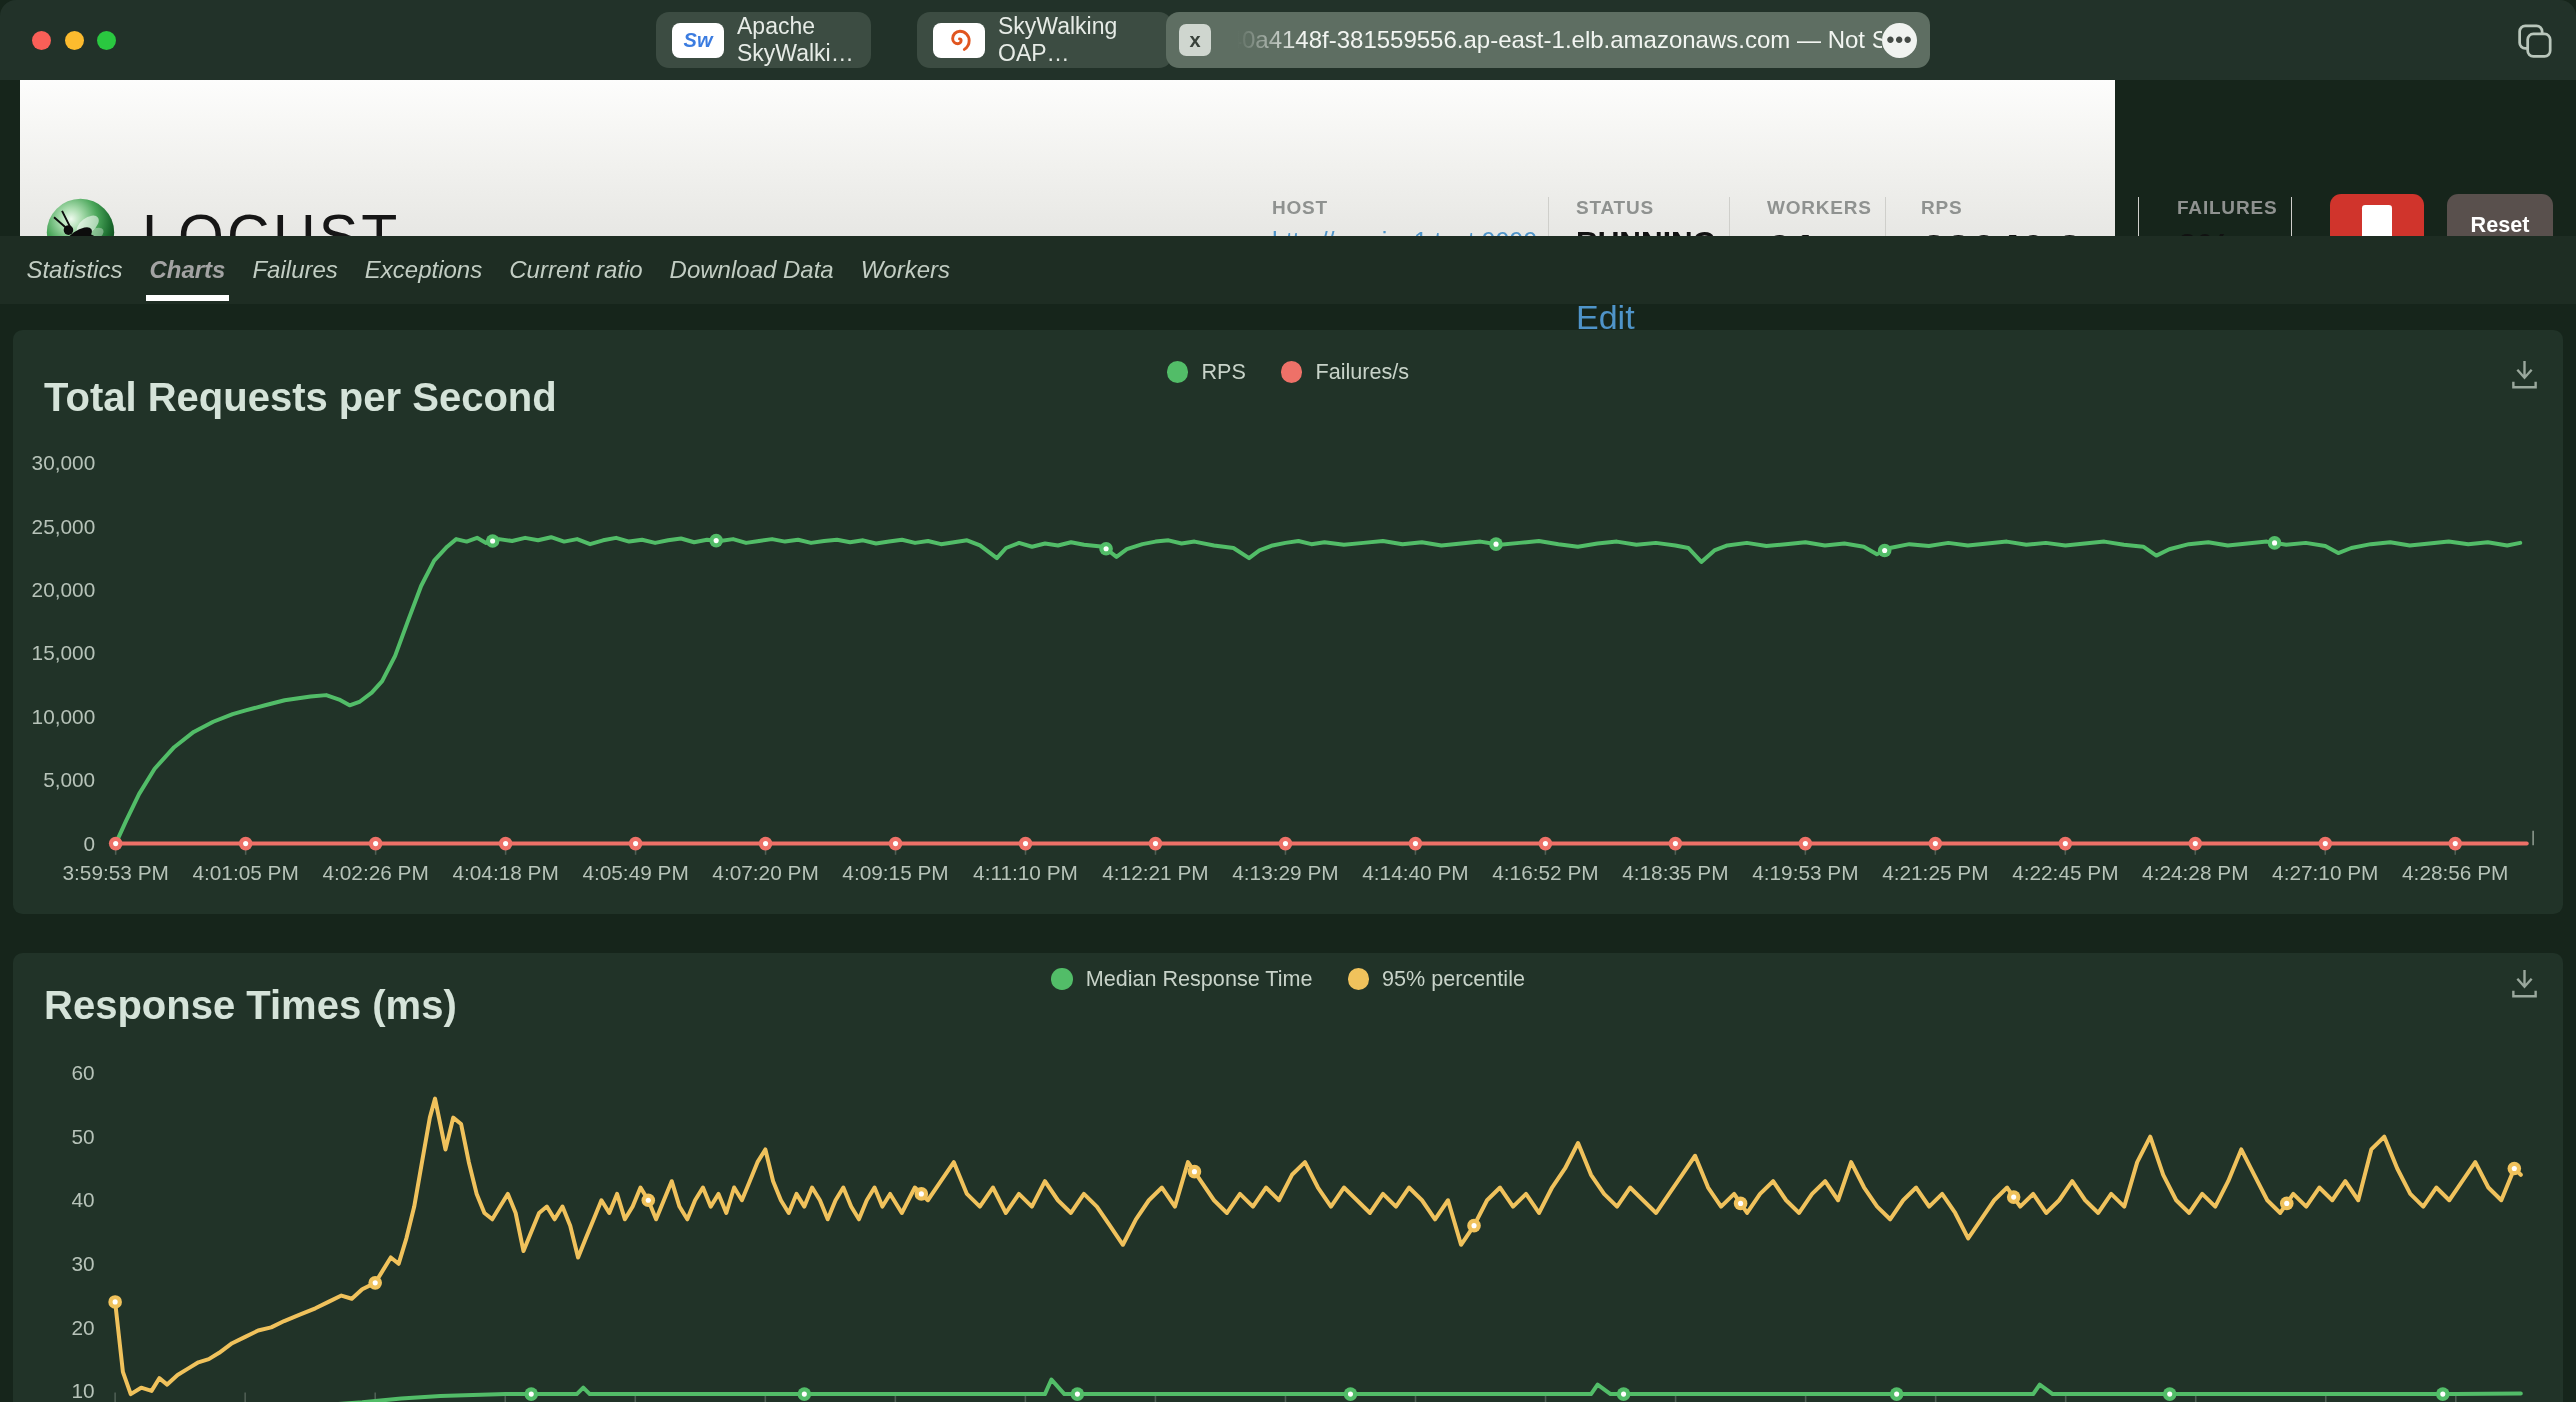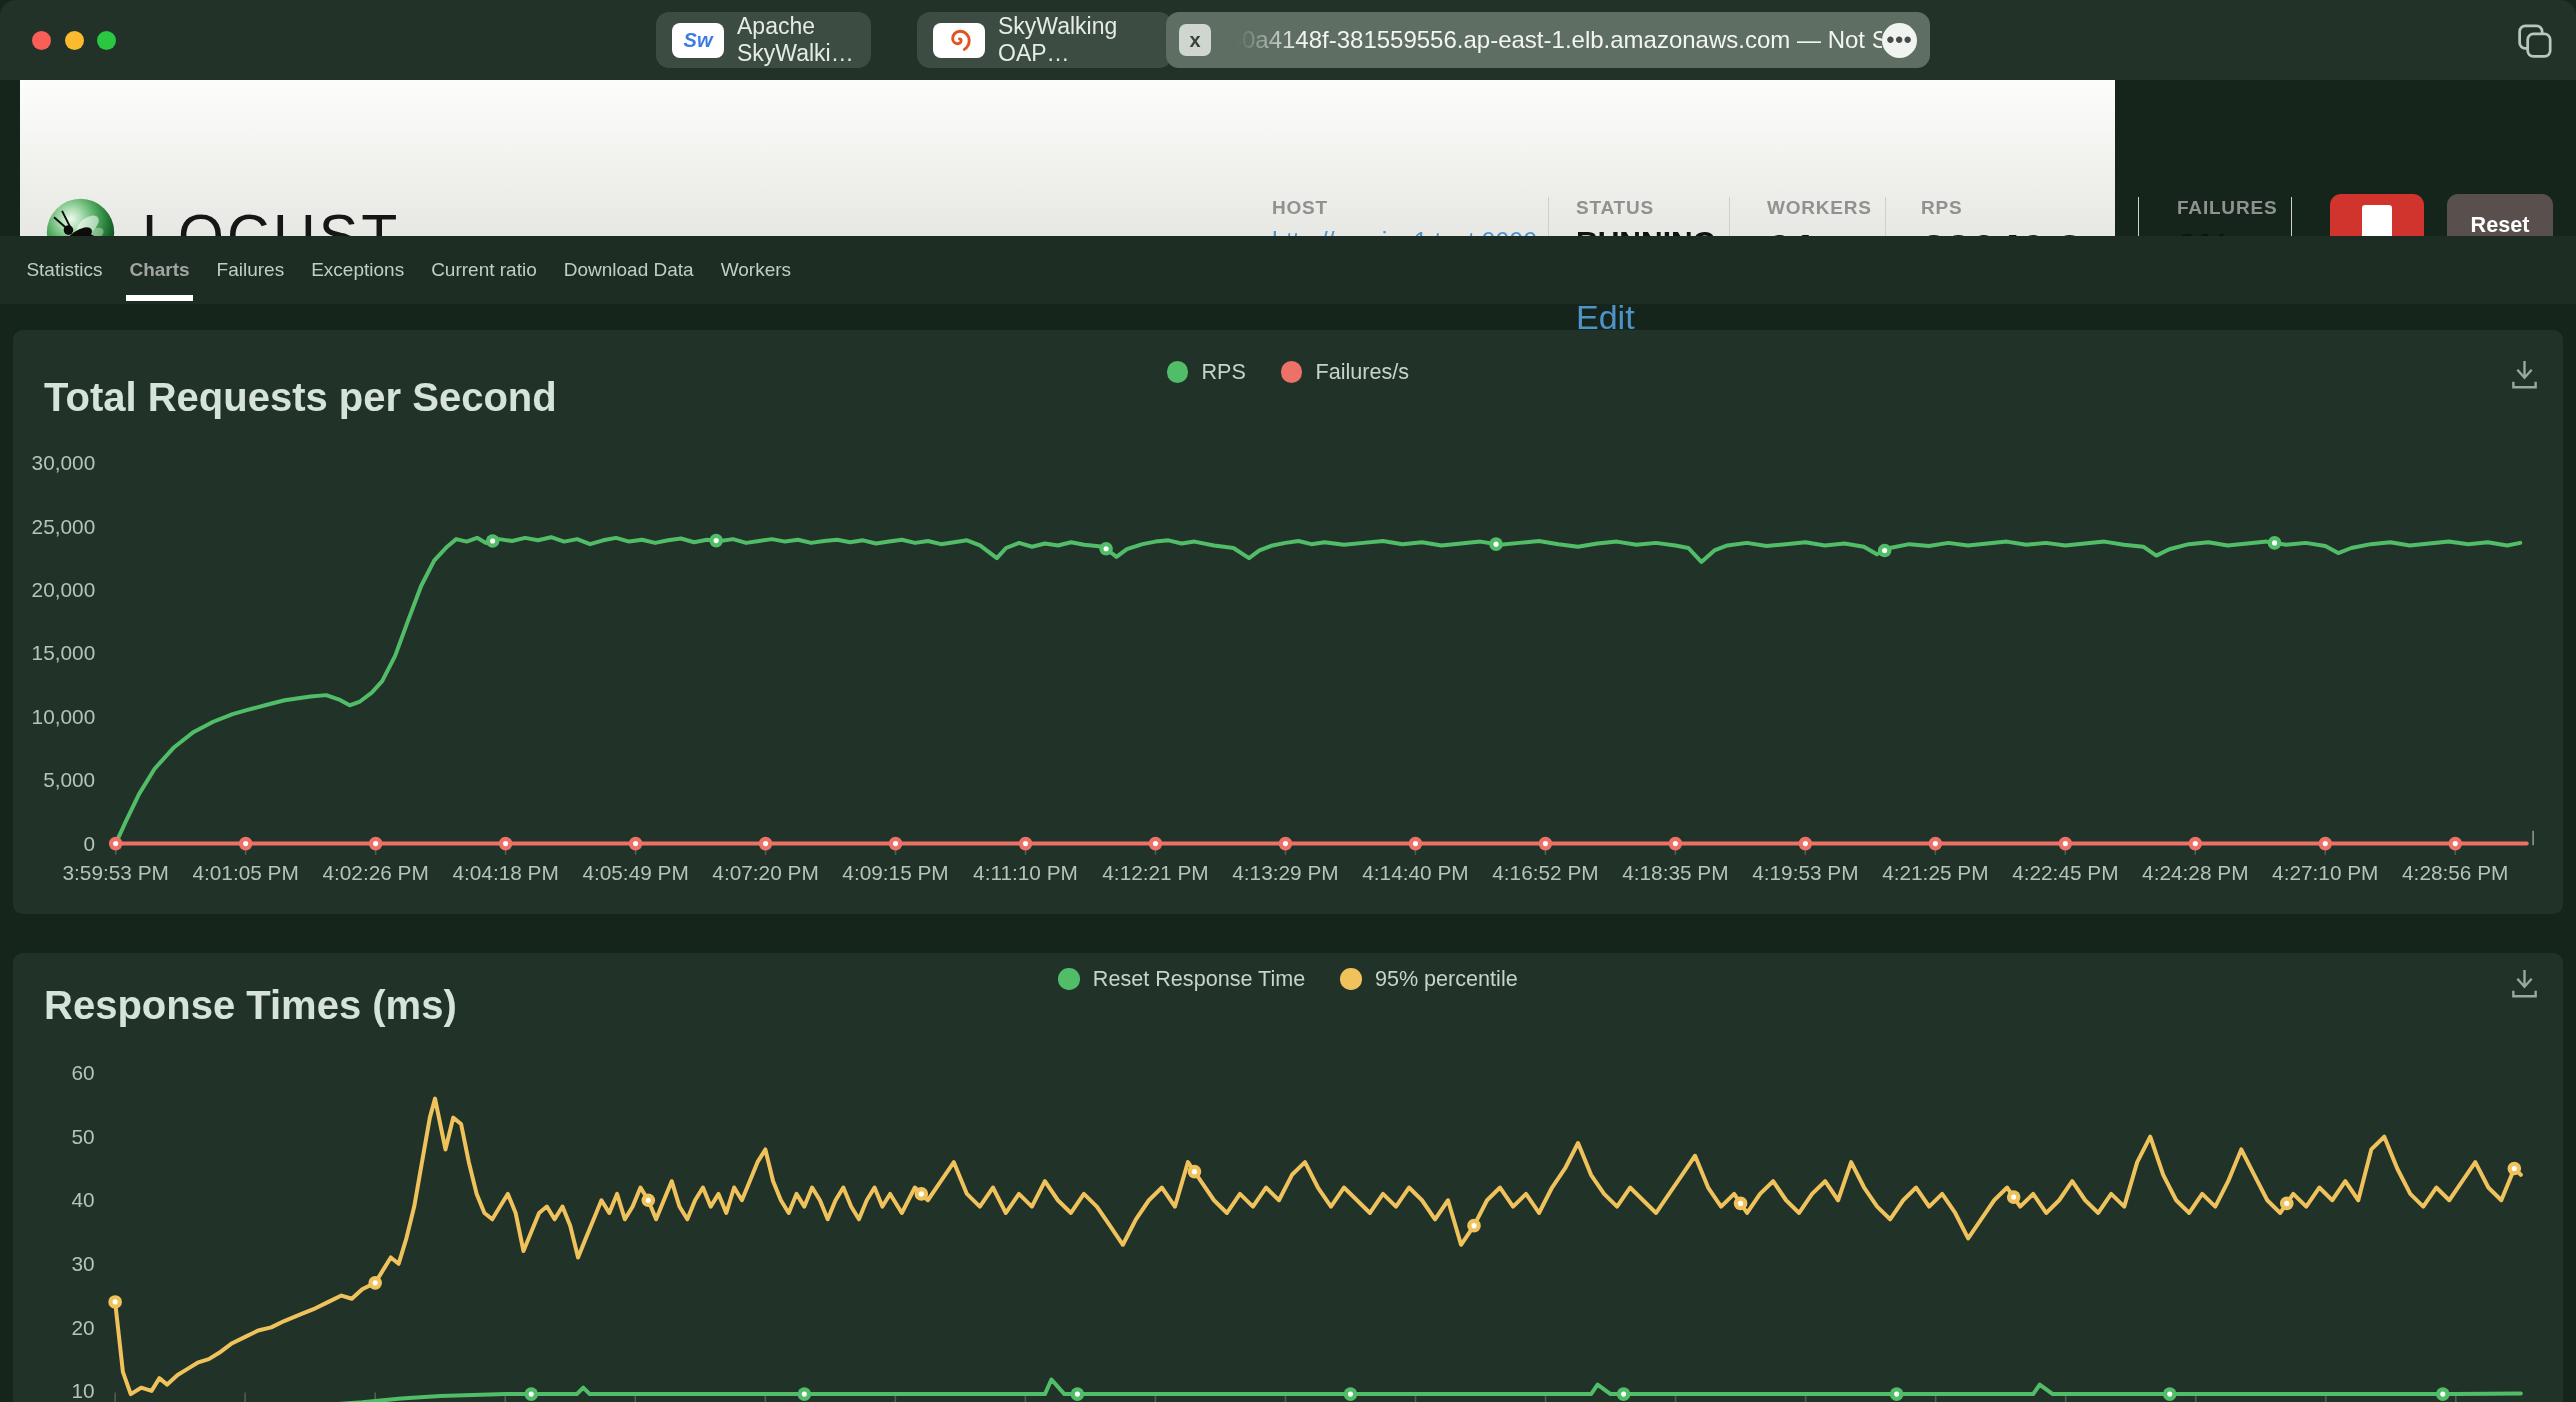--- a/index.html
+++ b/index.html
@@ -50,22 +50,22 @@
               align-items:center; justify-content:center; }
   .btn-stop .sq { width:30px; height:38px; background:#fff; border-radius:3.2px; }
   .btn-stop .cap { color:#fff; font-size:19px; font-weight:bold; margin-top:8px; letter-spacing:0.8px; }
   .btn-reset { position:absolute; left:2427px; top:114px; width:106px; height:90px; border-radius:11.2px;
                background:#59504d; border:none; cursor:pointer; color:#fff; font-size:21.6px; font-weight:bold;
                line-height:1.35; font-family:inherit; }
 
   
   .nav { position:absolute; left:0; top:236px; width:2576px; height:68px; background:#1e2d23;
          display:flex; align-items:center; gap:27px; padding-left:26.4px; }
-  .nav-item { position:relative; color:#c2cdc3; font-size:19px; height:68px; display:flex;
-              align-items:center; cursor:pointer; }
+  .nav-item { position:relative; color:#c2cdc3; font-size:24px; height:68px; display:flex;
+              align-items:center; cursor:pointer;font-style:italic; }
   .nav-item.active { color:#a3a3a3; font-weight:bold; }
   .nav-item.active::after { content:""; position:absolute; left:-3.2px; right:-3.2px; bottom:3.2px;
                             height:5.6px; background:#fff; }
 
   
   .panel { position:absolute; left:13px; width:2550px; height:584px; background:#213328; border-radius:9.6px; }
   #panel-0 { top:330px; }
   #panel-1 { top:953px; }
   .panel-title { position:absolute; left:31px; font-size:40px; font-weight:bold; color:#d5e3d9; }
   #panel-0 .panel-title { top:45px; } #panel-1 .panel-title { top:30px; }
@@ -315,21 +315,21 @@
         <circle cx="2889.5899999999997" cy="642" r="3.2" fill="#ffffff"></circle>
         <circle cx="3052.06" cy="642" r="8.5" fill="#ee7168"></circle>
         <circle cx="3052.06" cy="642" r="3.2" fill="#ffffff"></circle>
       </svg>
   </div>
 
   <div class="panel" id="panel-1">
     <div class="legend">
       <div class="legend-item">
         <span class="dot" style="background: rgb(82, 189, 104);"></span>
-        <span class="txt">Reset Response Time</span>
+        <span class="txt">Median Response Time</span>
       </div>
       <div class="legend-item">
         <span class="dot" style="background: rgb(240, 194, 92);"></span>
         <span class="txt">95% percentile</span>
       </div>
     </div>
     <div class="panel-title">Response Times (ms)</div>
     <div class="dl">
       <svg width="35" height="35" viewBox="0 0 44 44">
         <path d="M22,5 v19 M13,16 l9,10 9,-10 M8,31 v7 h28 v-7" fill="none" stroke="#9aa89d" stroke-width="3"></path>

